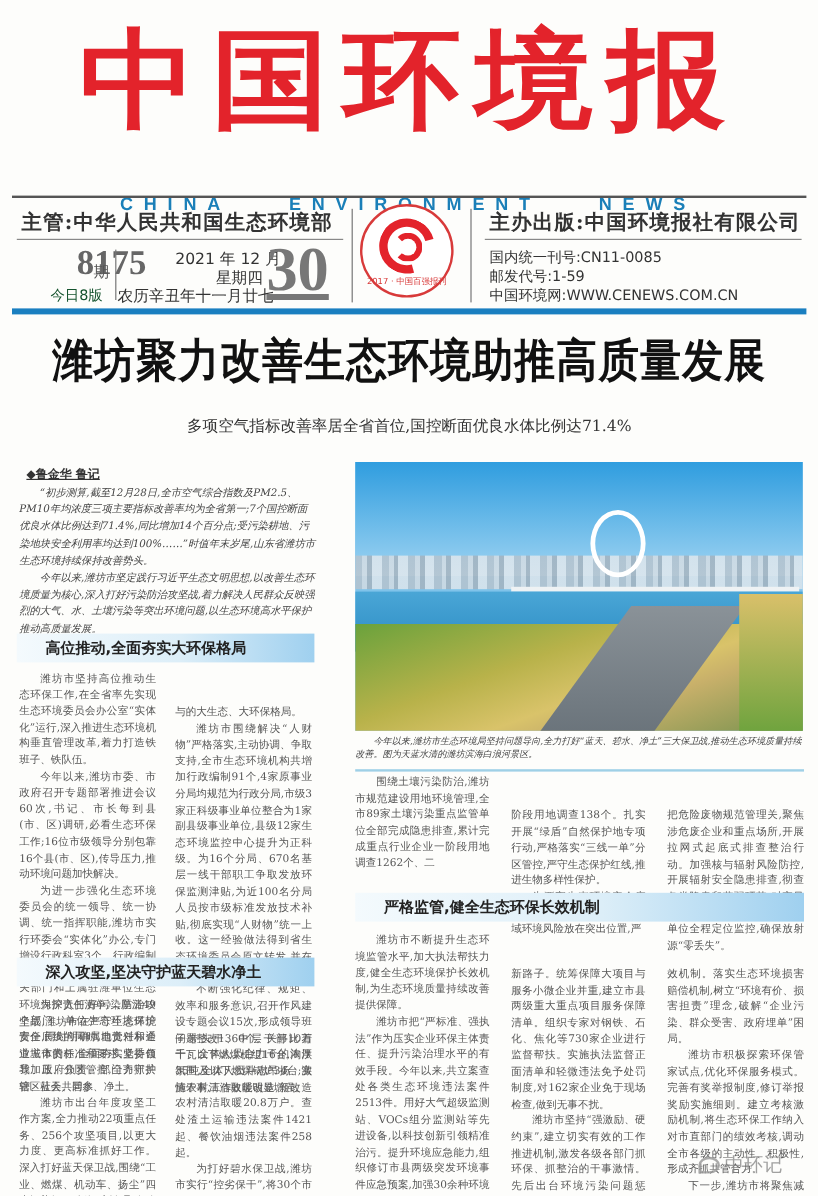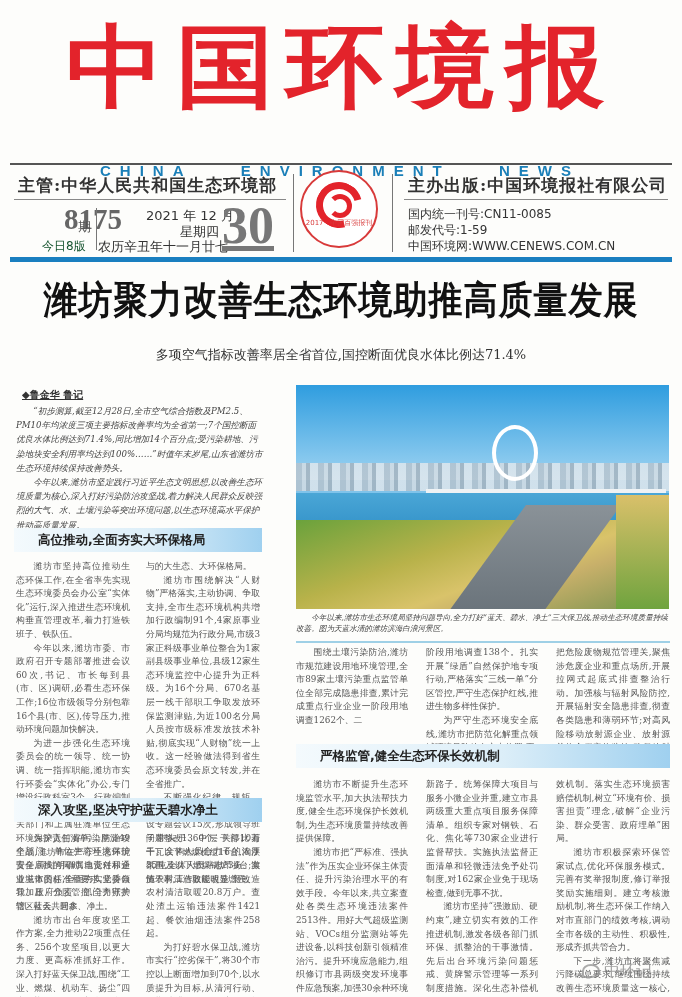--- a/index.html
+++ b/index.html
@@ -26,21 +26,21 @@
   .date-ym { position: absolute; left: 146px; top: 41px; font-size: 13px; color: #333; font-family: "DejaVu Sans", sans-serif; }
   .date-wd { position: absolute; left: 180px; top: 57px; font-size: 13px; color: #333; font-family: "DejaVu Sans", sans-serif; }
   .date-lunar { position: absolute; left: 98px; top: 72px; font-size: 13px; color: #333; font-family: "DejaVu Sans", sans-serif; }
   .day-big { position: absolute; left: 222px; top: 34px; font-size: 52px; font-weight: bold; color: #777; font-family: "Liberation Serif", serif; line-height: 52px; text-decoration: underline; }
   .vsep2 { position: absolute; left: 293px; top: 8px; width: 1px; height: 78px; background: #777; }
   .logo { position: absolute; left: 300px; top: 4px; width: 78px; height: 78px; border-radius: 50%; border: 2px solid #d83a3a; background: #fff; }
   .logo .swirl { position: absolute; left: 14px; top: 10px; width: 46px; height: 46px; border-radius: 50%;
     border: 7px solid #e3232b; border-right-color: transparent; transform: rotate(30deg); }
   .logo .swirl2 { position: absolute; left: 26px; top: 22px; width: 24px; height: 24px; border-radius: 50%;
     border: 5px solid #e3232b; border-left-color: transparent; }
-  .logo .logo-text { position: absolute; left: 0; bottom: 18px; width: 100%; text-align: center; font-size: 7px; color: #d83a3a; font-family: "DejaVu Sans", sans-serif; }
+  .logo .logo-text { position: absolute; left: 0; bottom: 6px; width: 100%; text-align: center; font-size: 7px; color: #d83a3a; font-family: "DejaVu Sans", sans-serif; }
   .vsep3 { position: absolute; left: 392px; top: 8px; width: 1px; height: 78px; background: #777; }
   .pub { position: absolute; left: 408px; top: 8px; font-size: 17px; font-weight: bold; color: #333; letter-spacing: 1px; }
   .pub-rule { position: absolute; left: 404px; top: 33px; width: 264px; height: 1px; background: #888; }
   .meta { position: absolute; left: 408px; font-size: 12px; color: #333; font-family: "DejaVu Sans", sans-serif; }
   .meta.m1 { top: 40px; } .meta.m2 { top: 56px; } .meta.m3 { top: 72px; }
 
   .bluebar { position: absolute; left: 10px; top: 257px; width: 662px; height: 5px; background: #1a7fc0; }
 
   
   .headline { position: absolute; left: 0; top: 278px; width: 682px; text-align: center;
@@ -49,21 +49,21 @@
 
   
   .byline { position: absolute; left: 22px; top: 388px; font-size: 10px; font-weight: bold; color: #333; text-decoration: underline; font-family: "DejaVu Sans", sans-serif; }
   .lead { position: absolute; left: 16px; top: 404px; width: 248px; font-size: 8.6px; line-height: 14.2px; color: #444; font-style: italic; }
   .lead p { text-indent: 2em; }
 
   .sec-head { position: absolute; height: 24px; background: linear-gradient(to right, #f4fafd 0%, #dceef8 55%, #9fd0ef 100%);
     font-family: "DejaVu Sans", sans-serif; font-weight: bold; font-size: 12.5px; color: #222; line-height: 24px; padding-left: 24px; }
   .col { position: absolute; font-size: 8.8px; line-height: 13.6px; color: #555; text-align: justify; }
   .col p { text-indent: 2em; }
-  .col p.cont { text-indent: 0; }
+  .col p.cont { text-indent: 0; margin-top: 28px; }
 
   
   .photo { position: absolute; left: 296px; top: 385px; width: 373px; height: 224px; overflow: hidden; background: #7fc3ea; }
   .sky { position: absolute; left: 0; top: 0; width: 100%; height: 95px; background: linear-gradient(#2f9ddf, #9fd4f2); }
   .skyline { position: absolute; left: 0; top: 78px; width: 100%; height: 28px; background:
       repeating-linear-gradient(90deg, #b9c3cc 0 6px, #d8dde2 6px 10px, #a7b2bc 10px 14px, #e4e8ec 14px 22px); opacity: .8; }
   .bridge { position: absolute; left: 130px; top: 104px; width: 240px; height: 4px; background: #eef2f4; }
   .wheel { position: absolute; left: 196px; top: 40px; width: 46px; height: 56px; border-radius: 50%; border: 4px solid #fff; }
   .water { position: absolute; left: 0; top: 108px; width: 100%; height: 50px; background: linear-gradient(#4aa6d6, #2c8cc4); }
   .land { position: absolute; left: 0; top: 135px; width: 100%; height: 100px;

